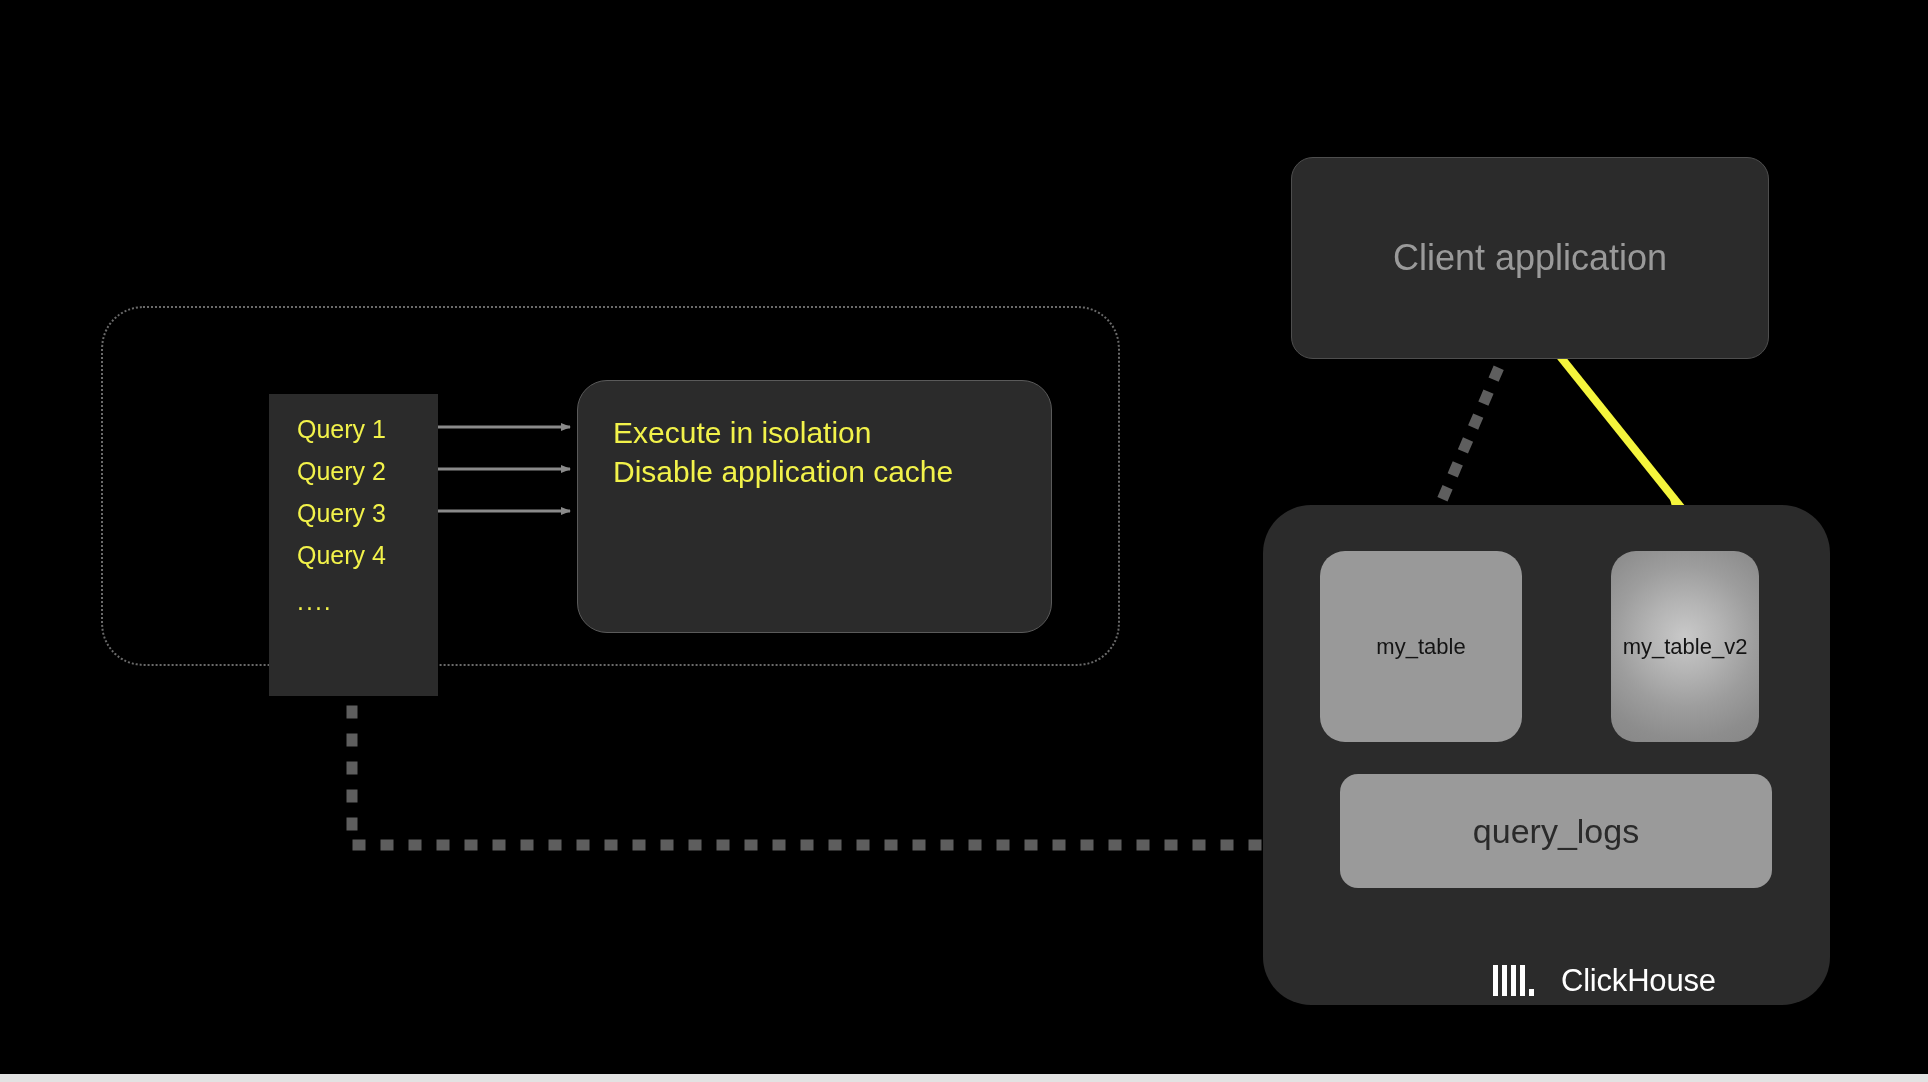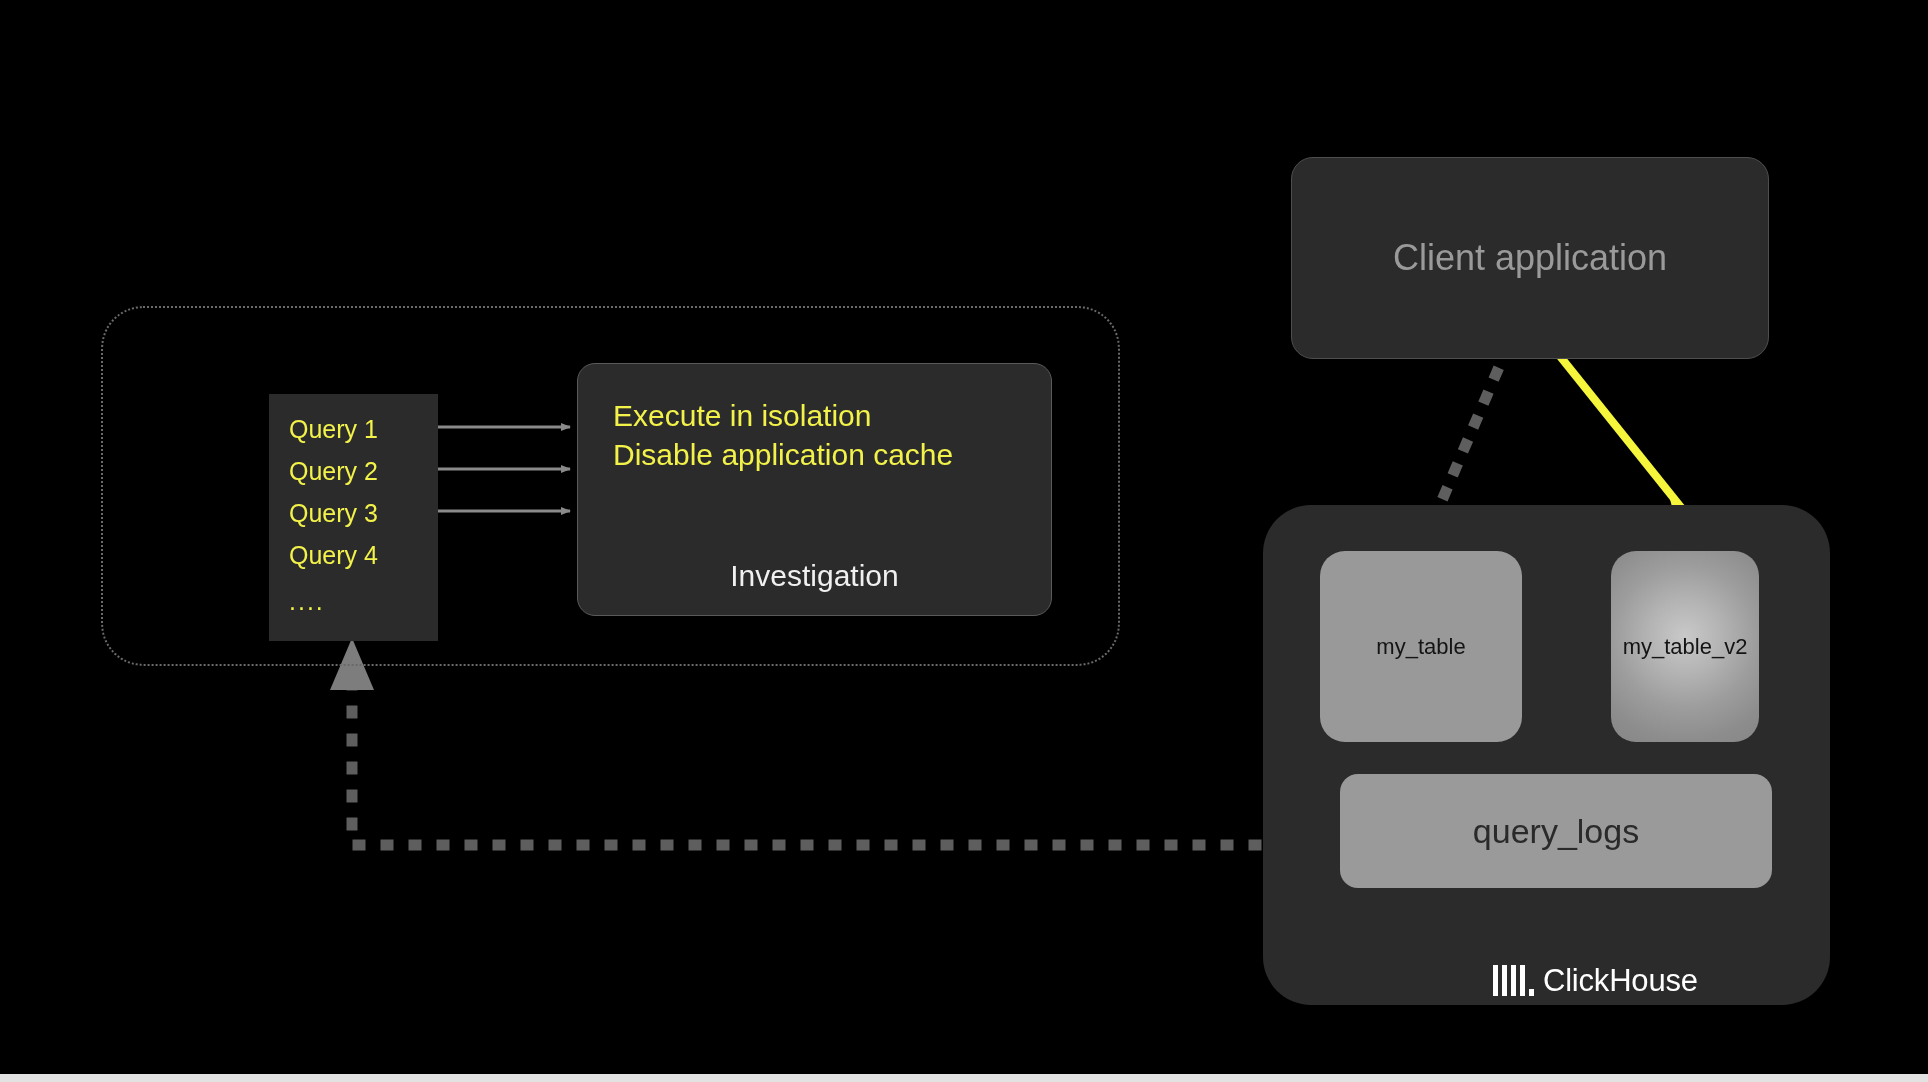--- a/index.html
+++ b/index.html
@@ -42,46 +42,46 @@
     border-radius: 42px;
     box-sizing: border-box;
   }
 
   
   .query-box {
     position: absolute;
     left: 269px;
     top: 394px;
     width: 169px;
-    height: 247px;
+    height: 302px;
     background: #2b2b2b;
     box-sizing: border-box;
-    padding: 14px 0 0 20px;
+    padding: 14px 0 0 28px;
   }
   .query-item {
     color: #f2f24a;
     font-size: 25px;
     line-height: 42px;
     white-space: nowrap;
   }
   .query-item.ellipsis {
     margin-top: 4px;
     letter-spacing: 2px;
   }
 
   
   .investigation-panel {
     position: absolute;
     left: 577px;
-    top: 363px;
+    top: 380px;
     width: 475px;
     height: 253px;
     background: #2b2b2b;
     border: 1px solid #5a5a5a;
-    border-radius: 18px;
+    border-radius: 30px;
     box-sizing: border-box;
     padding: 32px 0 0 35px;
   }
   .tip {
     color: #f2f24a;
     font-size: 30px;
     line-height: 39px;
     white-space: nowrap;
   }
   .tip.spaced {
@@ -167,21 +167,21 @@
     justify-content: center;
   }
 
   
   .ch-logo {
     position: absolute;
     left: 1465px;
     top: 965px;
     display: flex;
     align-items: center;
-    gap: 9px;
+    gap: 27px;
     padding-left: 28px;
   }
   .ch-mark {
     display: flex;
     align-items: flex-end;
     gap: 4px;
     height: 31px;
   }
   .ch-bar {
     width: 5px;
@@ -261,21 +261,20 @@
     <div class="query-item">Query 1</div>
     <div class="query-item">Query 2</div>
     <div class="query-item">Query 3</div>
     <div class="query-item">Query 4</div>
     <div class="query-item ellipsis">....</div>
   </div>
 
   <div class="investigation-panel">
     <div class="tip">Execute in isolation</div>
     <div class="tip">Disable application cache</div>
-    <div class="panel-title">Investigation</div>
   </div>
 
   <div class="client-box">
     <span class="client-label">Client application</span>
   </div>
 
   <div class="clickhouse-box"></div>
 
   <div class="table-node my-table">
     <span>my_table</span>

